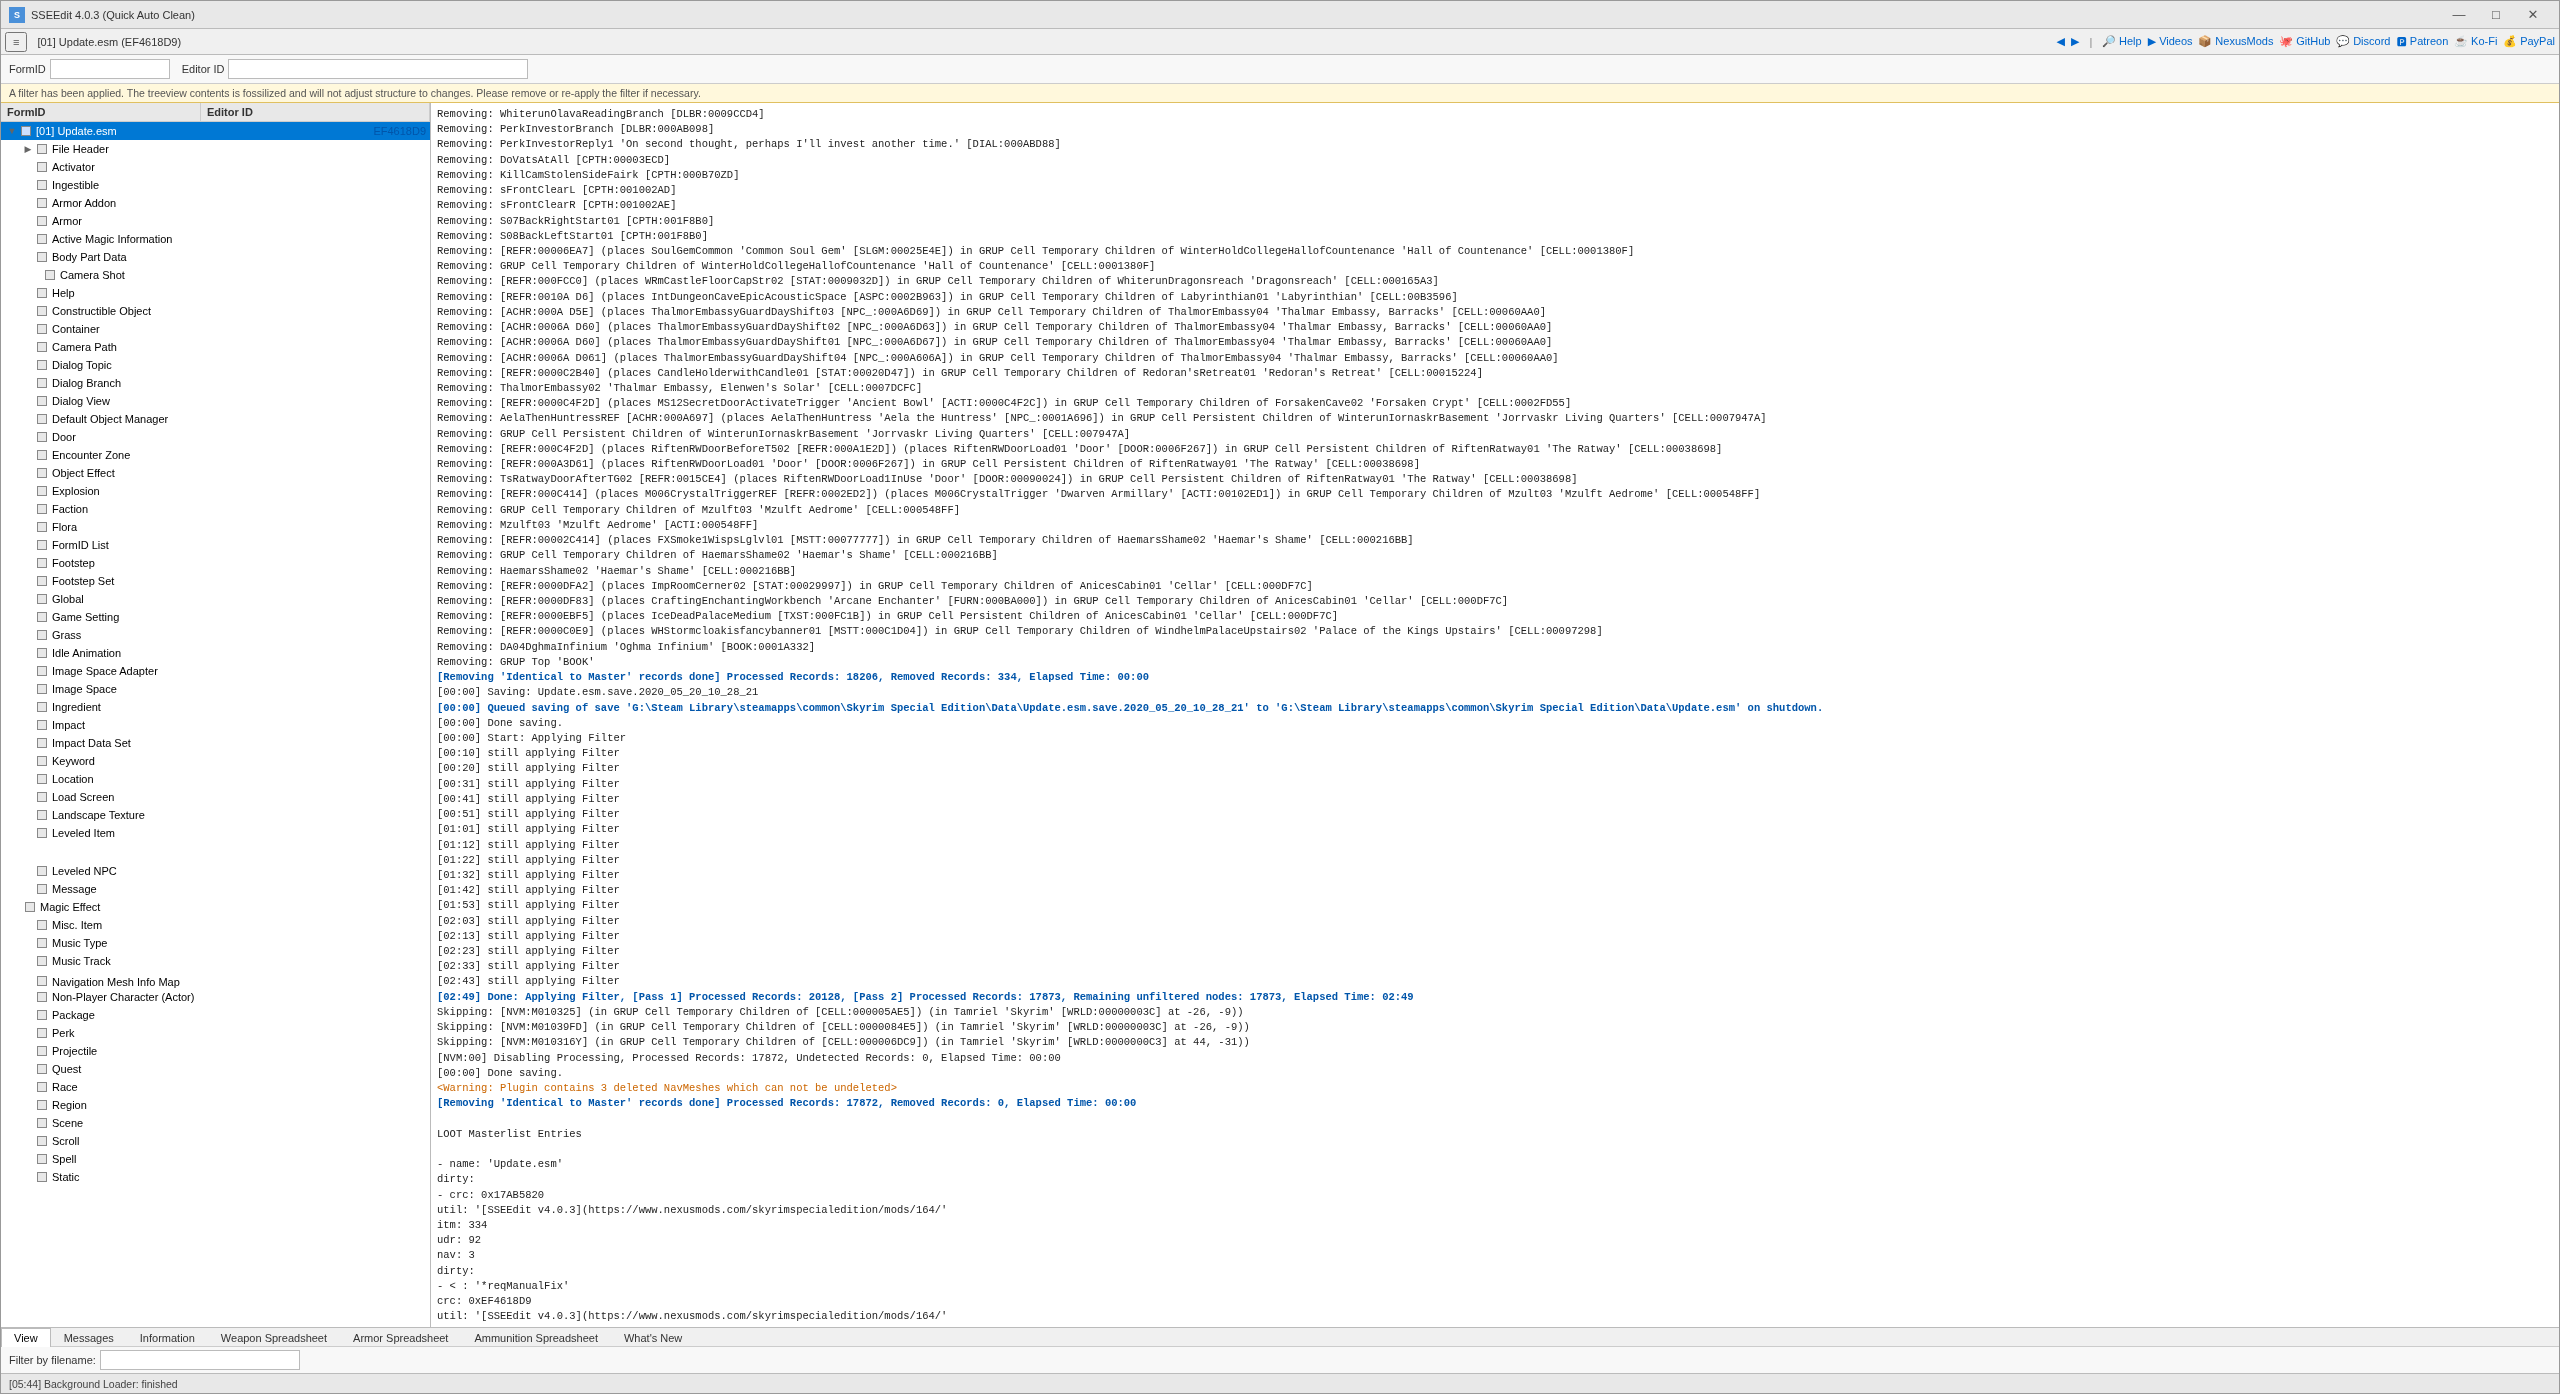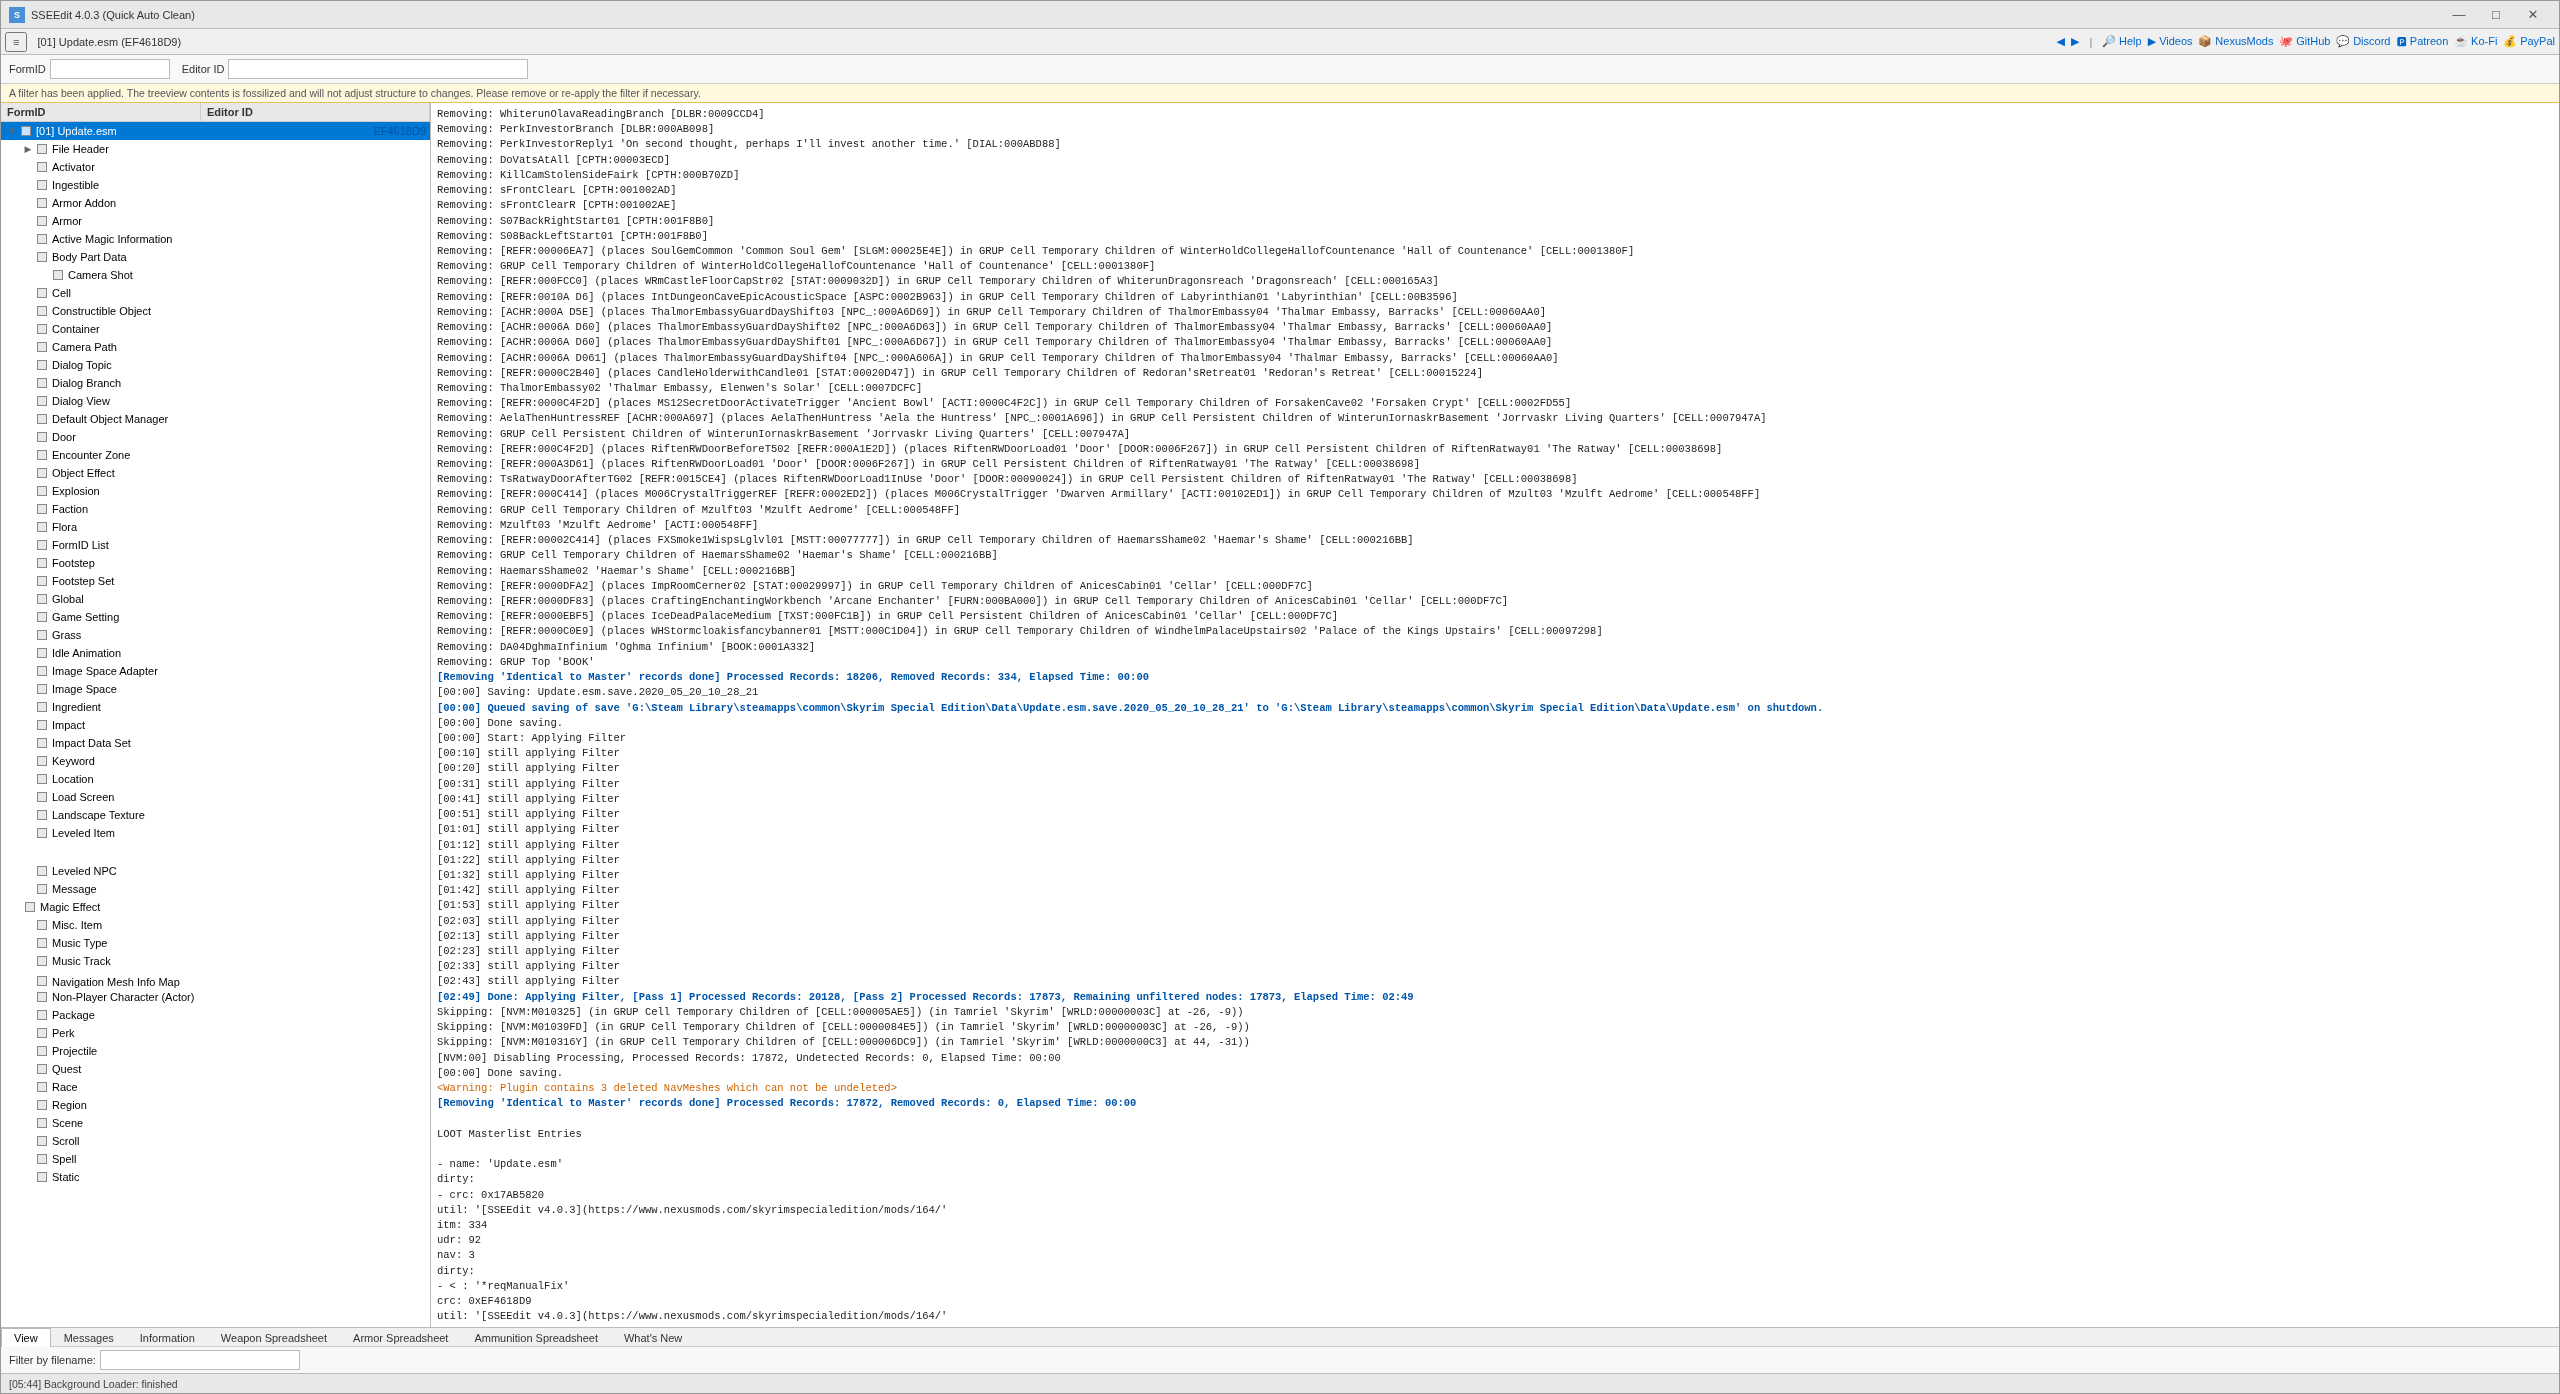--- a/index.html
+++ b/index.html
@@ -182,33 +182,33 @@
             </span>
             <span class="tree-label">Active Magic Information</span>
           </div>
           <div class="tree-item" style="padding-left: 20px;">
             <span class="tree-expand" style="font-size: 9px;"></span>
             <span class="tree-icon">
               <span style="width: 10px; height: 10px; border: 1px solid rgb(136, 136, 136); display: inline-block; background: rgb(232, 232, 232);"></span>
             </span>
             <span class="tree-label">Body Part Data</span>
           </div>
-          <div class="tree-item" style="padding-left: 36px;">
+          <div class="tree-item" style="padding-left: 28px;">
             <span class="tree-expand" style="font-size: 9px;"></span>
             <span class="tree-icon">
               <span style="width: 10px; height: 10px; border: 1px solid rgb(136, 136, 136); display: inline-block; background: rgb(232, 232, 232);"></span>
             </span>
             <span class="tree-label">Camera Shot</span>
           </div>
           <div class="tree-item" style="padding-left: 20px;">
             <span class="tree-expand" style="font-size: 9px;"></span>
             <span class="tree-icon">
               <span style="width: 10px; height: 10px; border: 1px solid rgb(136, 136, 136); display: inline-block; background: rgb(232, 232, 232);"></span>
             </span>
-            <span class="tree-label">Cell</span>
+            <span class="tree-label">Help</span>
           </div>
           <div class="tree-item" style="padding-left: 20px;">
             <span class="tree-expand" style="font-size: 9px;"></span>
             <span class="tree-icon">
               <span style="width: 10px; height: 10px; border: 1px solid rgb(136, 136, 136); display: inline-block; background: rgb(232, 232, 232);"></span>
             </span>
             <span class="tree-label">Constructible Object</span>
           </div>
           <div class="tree-item" style="padding-left: 20px;">
             <span class="tree-expand" style="font-size: 9px;"></span>

